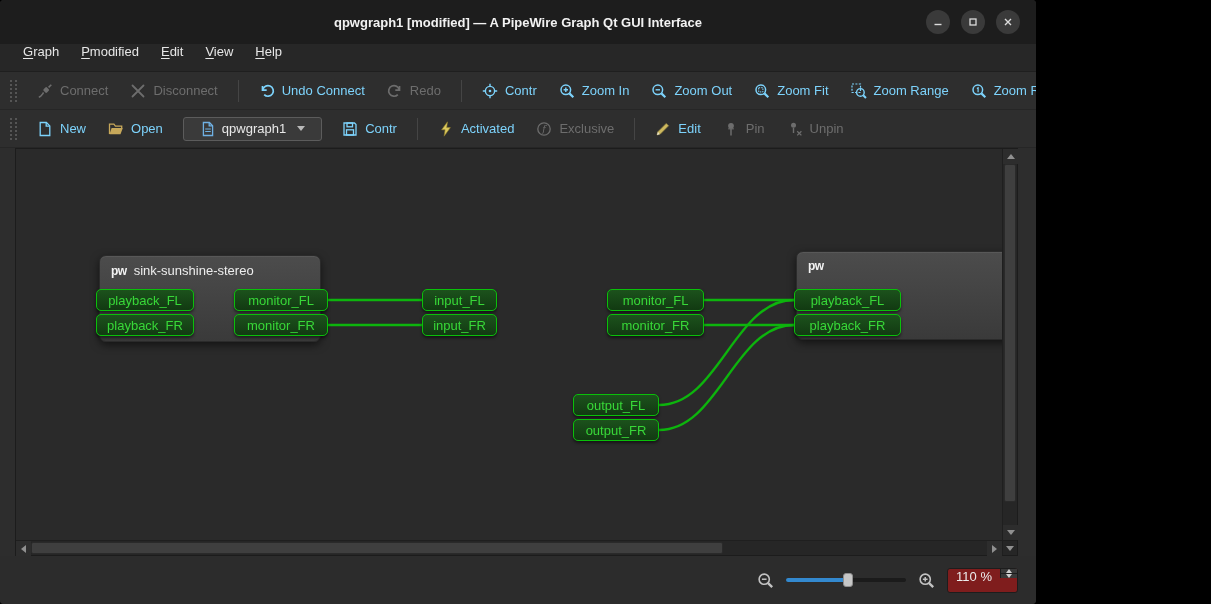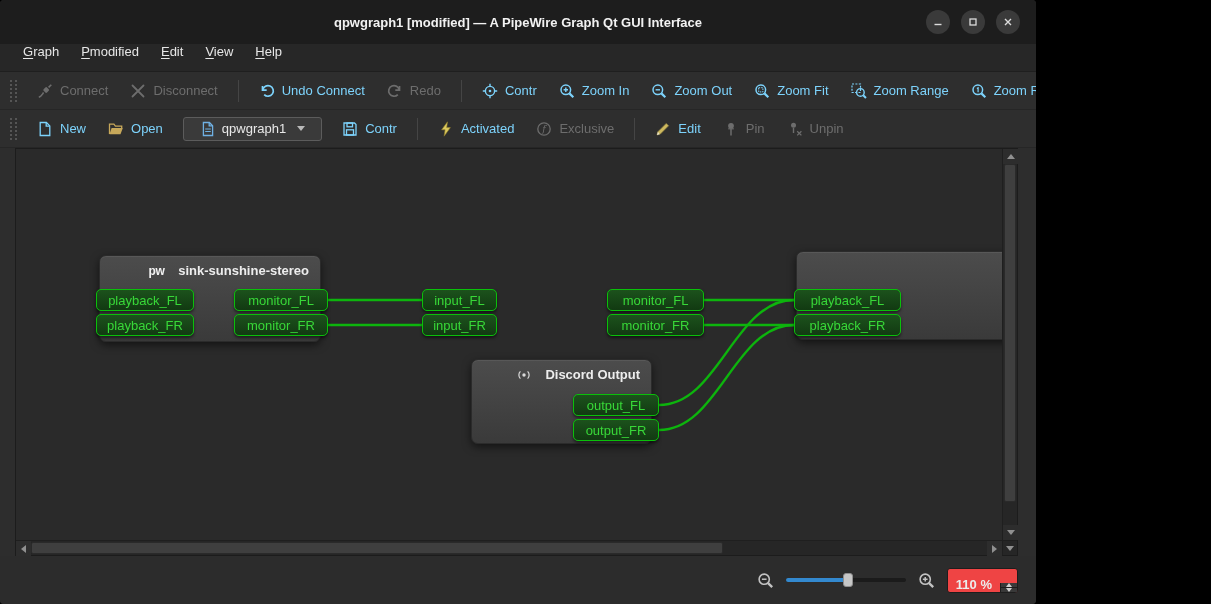--- a/index.html
+++ b/index.html
@@ -42,22 +42,22 @@
   .main{flex:1;margin:0 18px 0 15px;display:flex;flex-direction:column;min-height:0;
         border:1px solid #1c1c1c;background:#2a2a2a;}
   .canvas-row{flex:1;display:flex;min-height:0;}
   .canvas{position:relative;flex:1;overflow:hidden;background:#2a2a2a;}
   .connections{position:absolute;left:0;top:0;pointer-events:none;}
   .conn{fill:none;stroke:#0db40d;stroke-width:2.3px;}
 
   .node{position:absolute;background:linear-gradient(#4c4c4c,#3a3a3a);border:1px solid #2b2b2b;
         border-radius:7px;box-shadow:0 3px 8px rgba(0,0,0,.55),inset 0 1px 0 rgba(255,255,255,.07);
         cursor:pointer;}
-  .node-header{display:flex;align-items:center;gap:14px;padding:7px 11px;justify-content:flex-end;}
-  .node-title{font-size:13px;font-weight:700;color:#ededed;white-space:nowrap;overflow:hidden;}
+  .node-header{display:flex;align-items:center;gap:7px;padding:7px 11px;}
+  .node-title{font-size:13px;font-weight:400;color:#ededed;white-space:nowrap;overflow:hidden;}
   .pw-glyph{font-size:12px;font-weight:700;color:#f2f2f2;letter-spacing:-0.5px;flex:none;}
   .node-icon{display:flex;flex:none;}
 
   .port{position:absolute;height:22px;background:linear-gradient(#1c521c,#123a12);
         border:1.5px solid #0ac00a;border-radius:5px;display:flex;align-items:center;
         justify-content:center;box-shadow:0 2px 3px rgba(0,0,0,.5);cursor:pointer;}
   .port span{font-size:13px;color:#38d838;line-height:1;white-space:nowrap;}
 
   
   .vscroll{width:15px;flex:none;background:#262626;display:flex;flex-direction:column;border-left:1px solid #1f1f1f;}
@@ -79,21 +79,21 @@
 
   
   .statusbar{height:48px;flex:none;background:#2c2c2c;display:flex;align-items:center;
              justify-content:flex-end;gap:12px;padding:0 18px;}
   .status-icon{display:flex;width:17px;height:17px;cursor:pointer;}
   .zoom-slider{position:relative;width:120px;height:16px;cursor:pointer;}
   .slider-track{position:absolute;left:0;right:0;top:6px;height:4px;background:#1b1b1b;border-radius:2px;}
   .slider-fill{width:52%;height:100%;background:#3389cf;border-radius:2px;}
   .slider-handle{position:absolute;left:calc(52% - 5px);top:1px;width:10px;height:14px;
                  background:#c6c6c6;border:1px solid #8e8e8e;border-radius:3px;}
-  .spinbox{display:flex;align-items:flex-end;background:#ef4444;border:1px solid #1d1d1d;border-radius:3px;height:25px;font-weight:bold;}
+  .spinbox{display:flex;align-items:flex-start;background:#7f1d1d;border:1px solid #1d1d1d;border-radius:3px;height:25px;}
   .spin-value{display:flex;align-items:center;justify-content:flex-end;padding:0 8px;font-size:13px;color:#ececec;min-width:46px;}
   .spin-btns{display:flex;flex-direction:column;width:17px;border-left:1px solid #1d1d1d;}
   .spin-up,.spin-down{flex:1;display:flex;align-items:center;justify-content:center;background:#393939;cursor:pointer;}
   .spin-up{border-bottom:1px solid #1d1d1d;}
   .tri-su{width:0;height:0;border-left:3.5px solid transparent;border-right:3.5px solid transparent;border-bottom:4.5px solid #cfcfcf;}
   .tri-sd{width:0;height:0;border-left:3.5px solid transparent;border-right:3.5px solid transparent;border-top:4.5px solid #cfcfcf;}
 </style>
 </head>
 <body>
 
@@ -337,32 +337,20 @@
 
         <div class="node" style="left:83px;top:106px;width:222px;height:87px;">
           <div class="node-header">
             <span class="pw-glyph">pw</span>
             <span class="node-title">sink-sunshine-stereo</span>
           </div>
         </div>
         <div class="node" style="left:780px;top:102px;width:320px;height:89px;">
           <div class="node-header">
             <span class="pw-glyph">pw</span>
-          </div>
-        </div>
-        <div class="node" style="left:455px;top:210px;width:181px;height:85px;">
-          <div class="node-header">
-            <span class="node-icon">
-                <svg width="14" height="14" viewBox="0 0 14 14" fill="none" stroke="#d9d9d9" stroke-width="1.2">
-                  <circle cx="7" cy="7" r="1.7" fill="#d9d9d9" stroke="none"></circle>
-                  <path d="M3.4 3.4 a5 5 0 0 0 0 7.2"></path>
-                  <path d="M10.6 3.4 a5 5 0 0 1 0 7.2"></path>
-                </svg>
-              </span>
-            <span class="node-title">Discord Output</span>
           </div>
         </div>
 
         <svg class="connections" width="1163" height="393" viewBox="0 0 1163 393">
           <path class="conn" d="M312 151 C350 151 368 151 406 151"></path>
           <path class="conn" d="M312 176 C350 176 368 176 406 176"></path>
           <path class="conn" d="M688 151 C724 151 742 151 778 151"></path>
           <path class="conn" d="M688 176 C724 176 742 176 778 176"></path>
           <path class="conn" d="M643 256 C703 256 718 151 778 151"></path>
           <path class="conn" d="M643 281 C703 281 718 176 778 176"></path>

